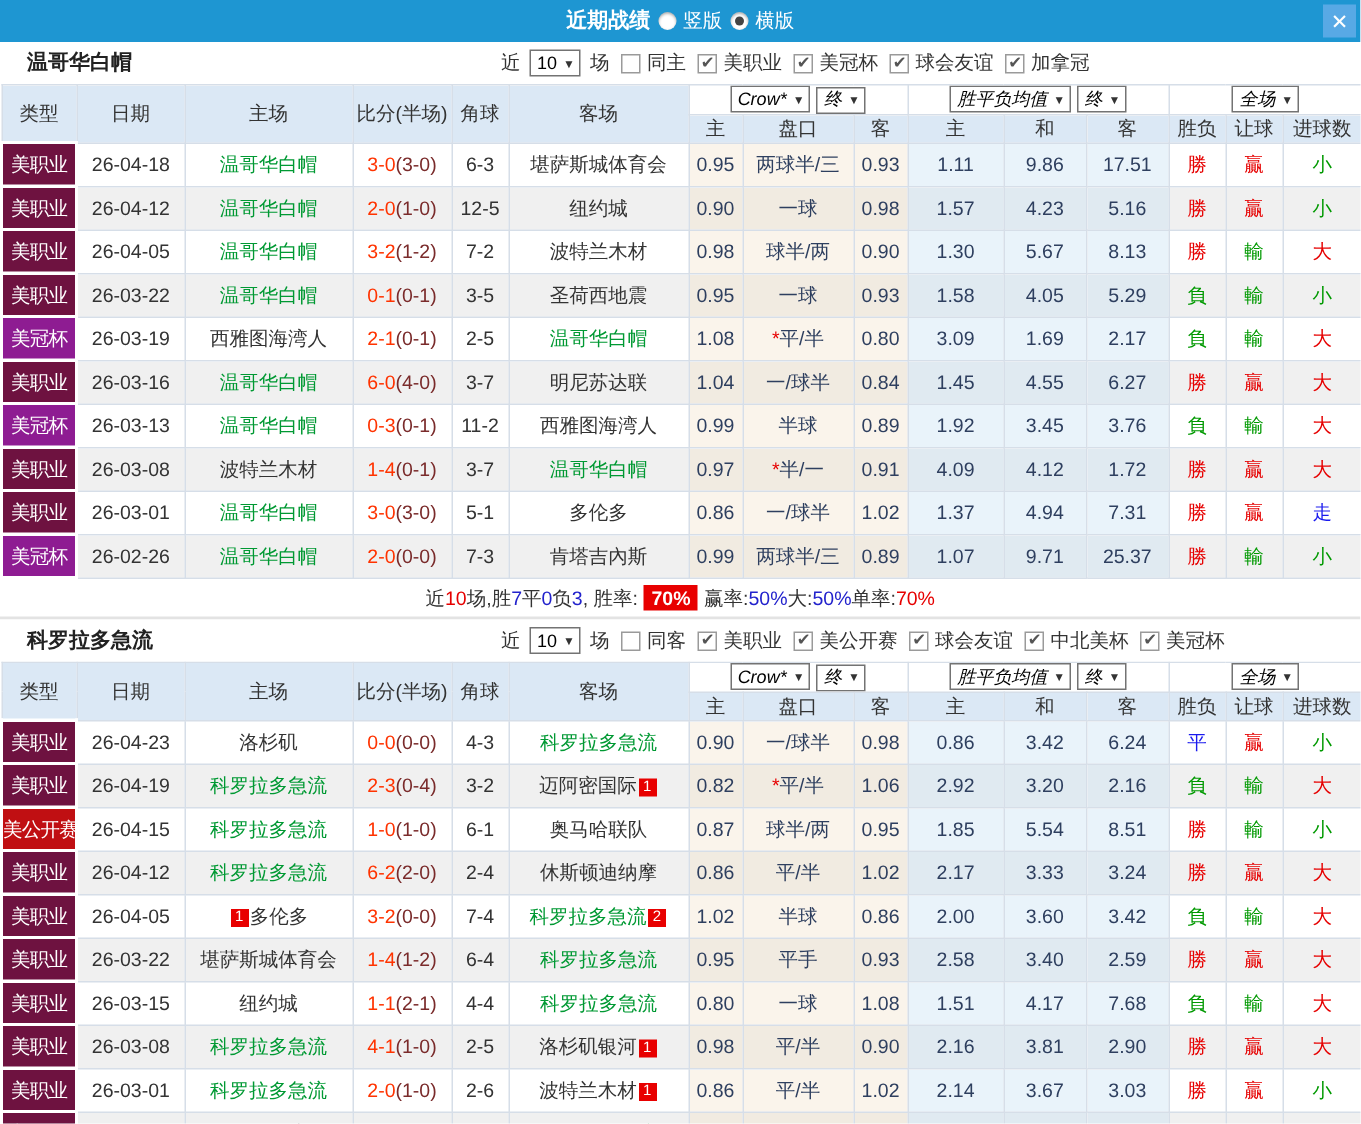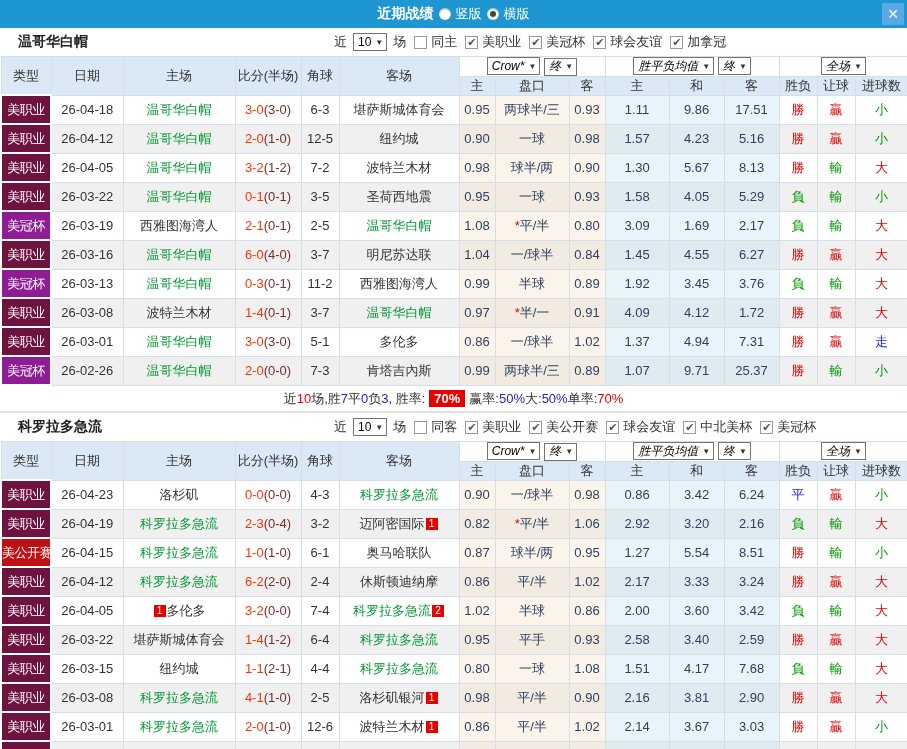--- a/index.html
+++ b/index.html
@@ -467,21 +467,21 @@
             <tr class="match-row">
               <td class="type-cell" style="background: rgb(192, 15, 18);">美公开赛</td>
               <td class="date">26-04-15</td>
               <td><span class="focus-team">科罗拉多急流</span></td>
               <td><span class="ft">1-0</span><span class="ht">(1-0)</span></td>
               <td>6-1</td>
               <td><span>奥马哈联队</span></td>
               <td class="num hc-col">0.87</td>
               <td class="num hc-col"><span>球半/两</span></td>
               <td class="num hc-col">0.95</td>
-              <td class="num avg-col">1.27</td>
+              <td class="num avg-col">1.85</td>
               <td class="num avg-col">5.54</td>
               <td class="num avg-col">8.51</td>
               <td class="res" style="color: rgb(230, 0, 0);">勝</td>
               <td class="res" style="color: rgb(0, 153, 0);">輸</td>
               <td class="res" style="color: rgb(0, 153, 0);">小</td>
             </tr>
             <tr class="match-row">
               <td class="type-cell" style="background: rgb(110, 18, 64);">美职业</td>
               <td class="date">26-04-12</td>
               <td><span class="focus-team">科罗拉多急流</span></td>
@@ -564,21 +564,21 @@
               <td class="num avg-col">2.90</td>
               <td class="res" style="color: rgb(230, 0, 0);">勝</td>
               <td class="res" style="color: rgb(230, 0, 0);">贏</td>
               <td class="res" style="color: rgb(230, 0, 0);">大</td>
             </tr>
             <tr class="match-row">
               <td class="type-cell" style="background: rgb(110, 18, 64);">美职业</td>
               <td class="date">26-03-01</td>
               <td><span class="focus-team">科罗拉多急流</span></td>
               <td><span class="ft">2-0</span><span class="ht">(1-0)</span></td>
-              <td>12-6</td>
+              <td>2-6</td>
               <td><span>波特兰木材</span><span class="badge">1</span></td>
               <td class="num hc-col">0.86</td>
               <td class="num hc-col"><span>平/半</span></td>
               <td class="num hc-col">1.02</td>
               <td class="num avg-col">2.14</td>
               <td class="num avg-col">3.67</td>
               <td class="num avg-col">3.03</td>
               <td class="res" style="color: rgb(230, 0, 0);">勝</td>
               <td class="res" style="color: rgb(230, 0, 0);">贏</td>
               <td class="res" style="color: rgb(0, 153, 0);">小</td>

